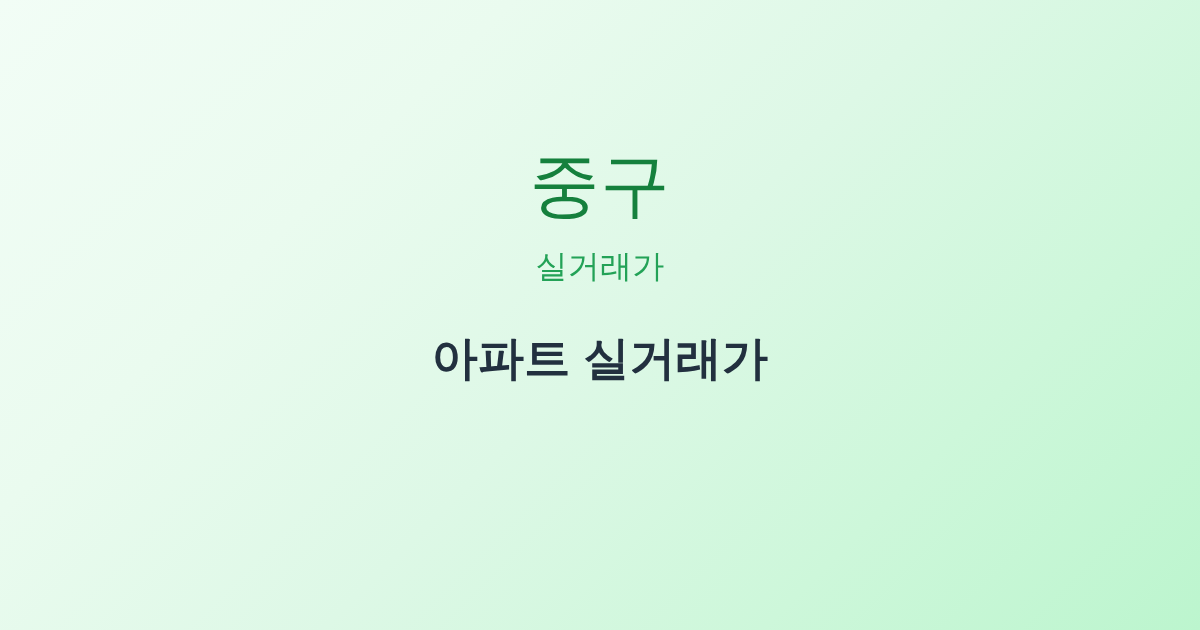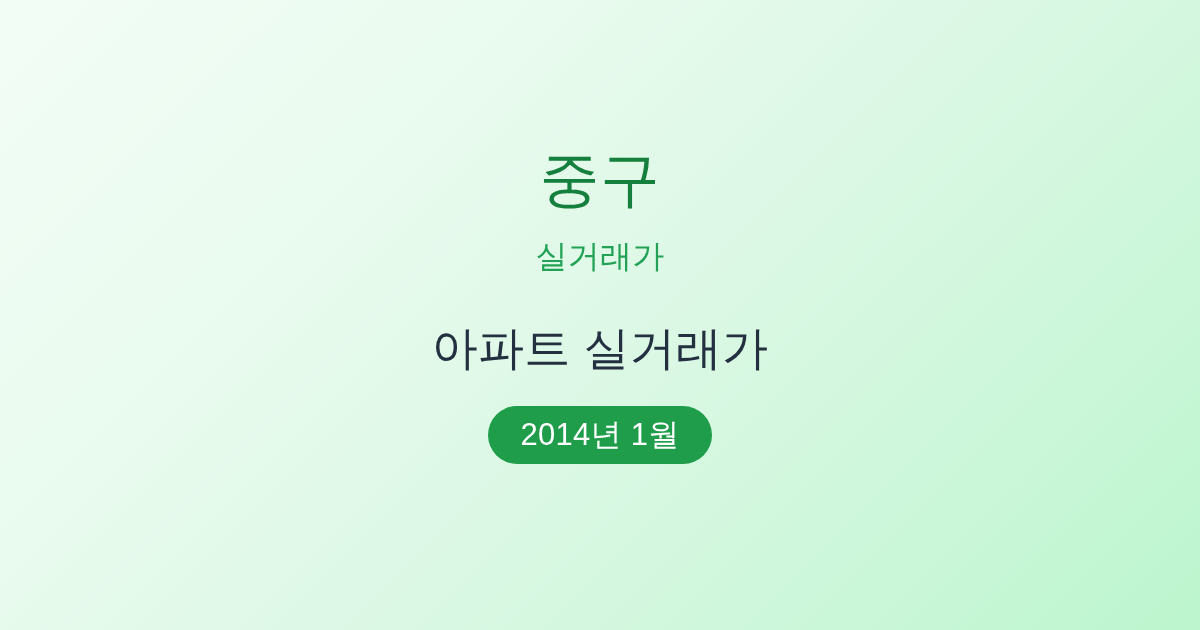--- a/index.html
+++ b/index.html
@@ -29,21 +29,21 @@
   .content-stack {
     display: flex;
     flex-direction: column;
     align-items: center;
     text-align: center;
     width: 100%;
     margin-top: 150px;
   }
 
   .region-title {
-    font-size: 60px;
+    font-size: 70px;
     line-height: 1.0;
     font-weight: 500;
     color: #15803d;
     letter-spacing: 0.5px;
     margin: 0;
     padding: 0;
   }
 
   .region-parent {
     font-size: 32px;
@@ -52,21 +52,21 @@
     color: #23a257;
     letter-spacing: 0.3px;
     margin: 0;
     padding: 0;
     margin-top: 30px;
   }
 
   .main-heading {
     font-size: 46px;
     line-height: 1.0;
-    font-weight: 400;
+    font-weight: 700;
     color: #22303f;
     letter-spacing: 0.2px;
     margin: 0;
     padding: 0;
     margin-top: 53px;
   }
 
   .period-badge {
     margin-top: 35px;
     display: inline-flex;
@@ -92,17 +92,16 @@
 <div class="og-card">
 
   <div class="content-stack">
 
     <h1 class="region-title">중구</h1>
 
     <div class="region-parent">실거래가</div>
 
     <h2 class="main-heading">아파트 실거래가</h2>
 
-    <div class="period-badge">2014년 1월</div>
 
   </div>
 
 </div>
 
 </body></html>

